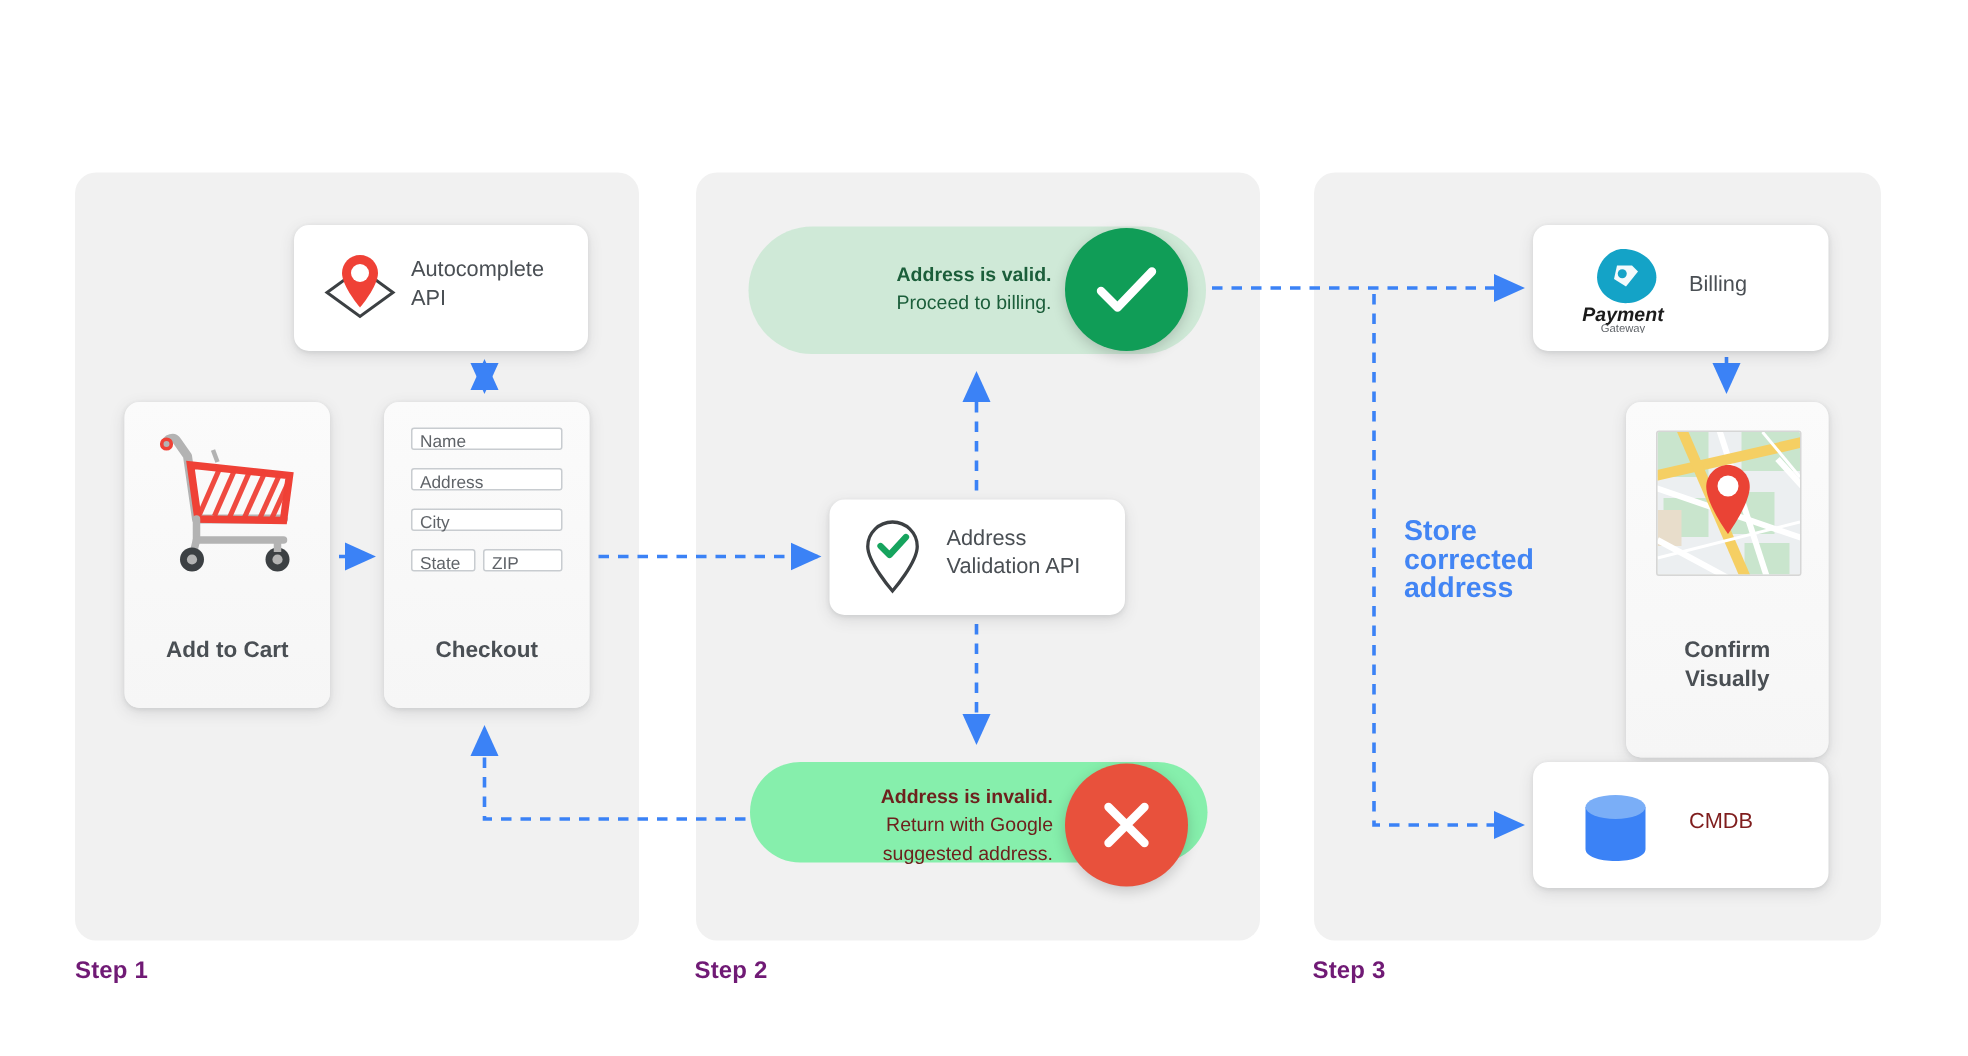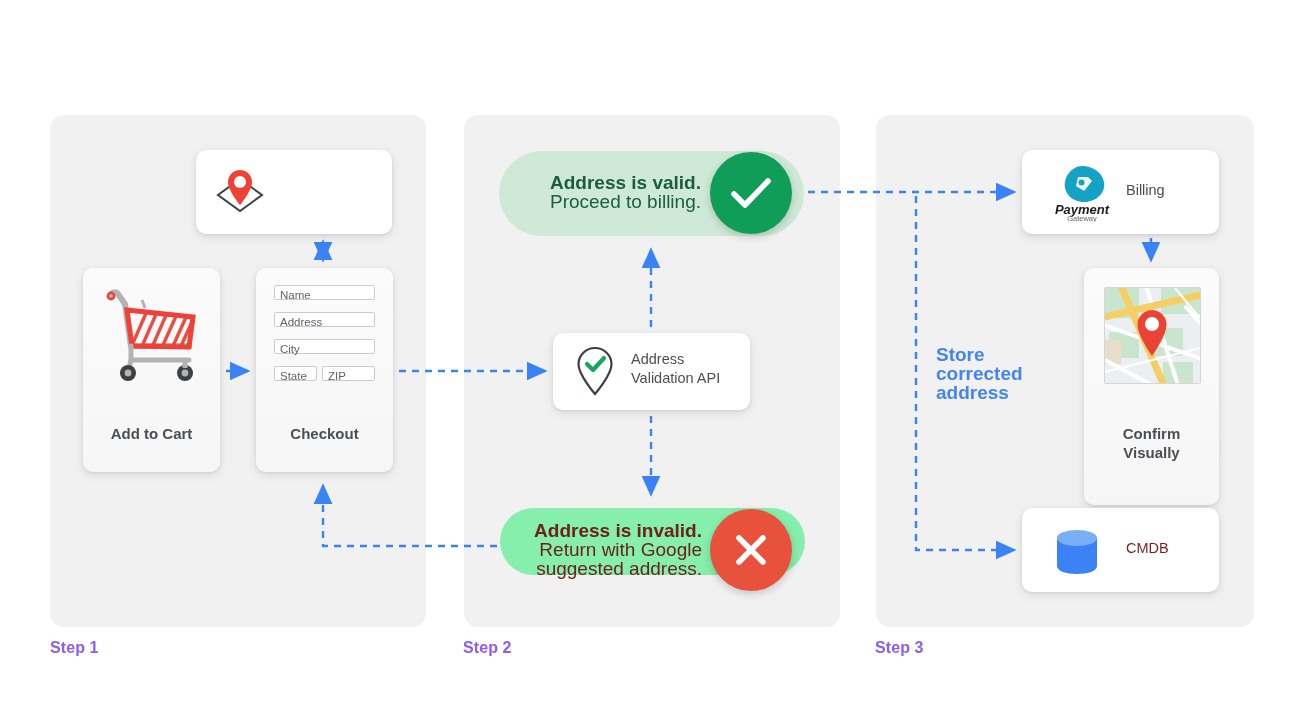--- a/index.html
+++ b/index.html
@@ -26,21 +26,21 @@
     position:absolute;
     background:#f1f1f1;
     border-radius:14px;
   }
   #panel1{left:50px;top:115px;width:376px;height:512px;}
   #panel2{left:464px;top:115px;width:376px;height:512px;}
   #panel3{left:876px;top:115px;width:378px;height:512px;}
 
   .step-label{
     position:absolute;
-    font-size:16px;font-weight:bold;color:#8b5cf6;
+    font-size:16px;font-weight:bold;color:#701a75;
     letter-spacing:.1px;
   }
   #step1-label{left:50px;top:639px;}
   #step2-label{left:463px;top:639px;}
   #step3-label{left:875px;top:639px;}
 
   
   .card{
     position:absolute;
     background:#ffffff;
@@ -98,21 +98,21 @@
     position:absolute;
     border-radius:52px;
     box-sizing:border-box;
   }
   #pill-valid{left:499px;top:151px;width:305px;height:85px;background:#cfe9d7;}
   #pill-invalid{left:500px;top:508px;width:305px;height:67px;background:#86efac;}
 
   .pill-text{
     position:absolute;
     text-align:right;
-    font-size:19px;line-height:19px;
+    font-size:13px;line-height:19px;
   }
   #valid-text{left:12px;top:22px;width:190px;color:#1b5e3a;}
   #invalid-text{left:12px;top:13px;width:190px;color:#6d211d;}
   .pill-text .strong{font-weight:bold;display:block;}
 
   .status-circle{
     position:absolute;
     width:82px;height:82px;border-radius:50%;
     box-shadow:0 3px 9px rgba(0,0,0,.18);
   }
@@ -192,20 +192,21 @@
       <path d="M497,546 L323,546 L323,486" marker-end="url(#ah)"></path>
     </g>
   </svg>
 
   <div class="card" id="card-autocomplete">
     <svg id="autocomplete-icon" viewBox="0 0 56 56">
       <path d="M28 15 L50 31 L28 47 L6 31 Z" fill="#ffffff" stroke="#3c4043" stroke-width="2"></path>
       <path d="M28 6 C21.4 6 16 11.4 16 18 C16 27 28 41 28 41 C28 41 40 27 40 18 C40 11.4 34.6 6 28 6 Z" fill="#ef4136"></path>
       <circle cx="28" cy="18" r="6" fill="#ffffff"></circle>
     </svg>
+    <div id="autocomplete-text">Autocomplete API</div>
   </div>
 
   <div class="card flat" id="card-cart">
     <svg id="cart-icon" viewBox="0 0 101 100">
       <path d="M10 12 C10 8 15 7 17 10 L24 20 L30 62 L88 62" fill="none" stroke="#b3b3b3" stroke-width="6" stroke-linecap="round" stroke-linejoin="round"></path>
       <circle cx="10" cy="12" r="3.2" fill="none" stroke="#ef4136" stroke-width="2.4"></circle>
       <path d="M26 26 L92 33 L88 63 L31 62 Z" fill="none" stroke="#ef4136" stroke-width="5"></path>
       <g stroke="#ef4136" stroke-width="3.4" opacity="0.95">
         <line x1="32" y1="59" x2="46" y2="27"></line>
         <line x1="42" y1="60" x2="56" y2="28"></line>

